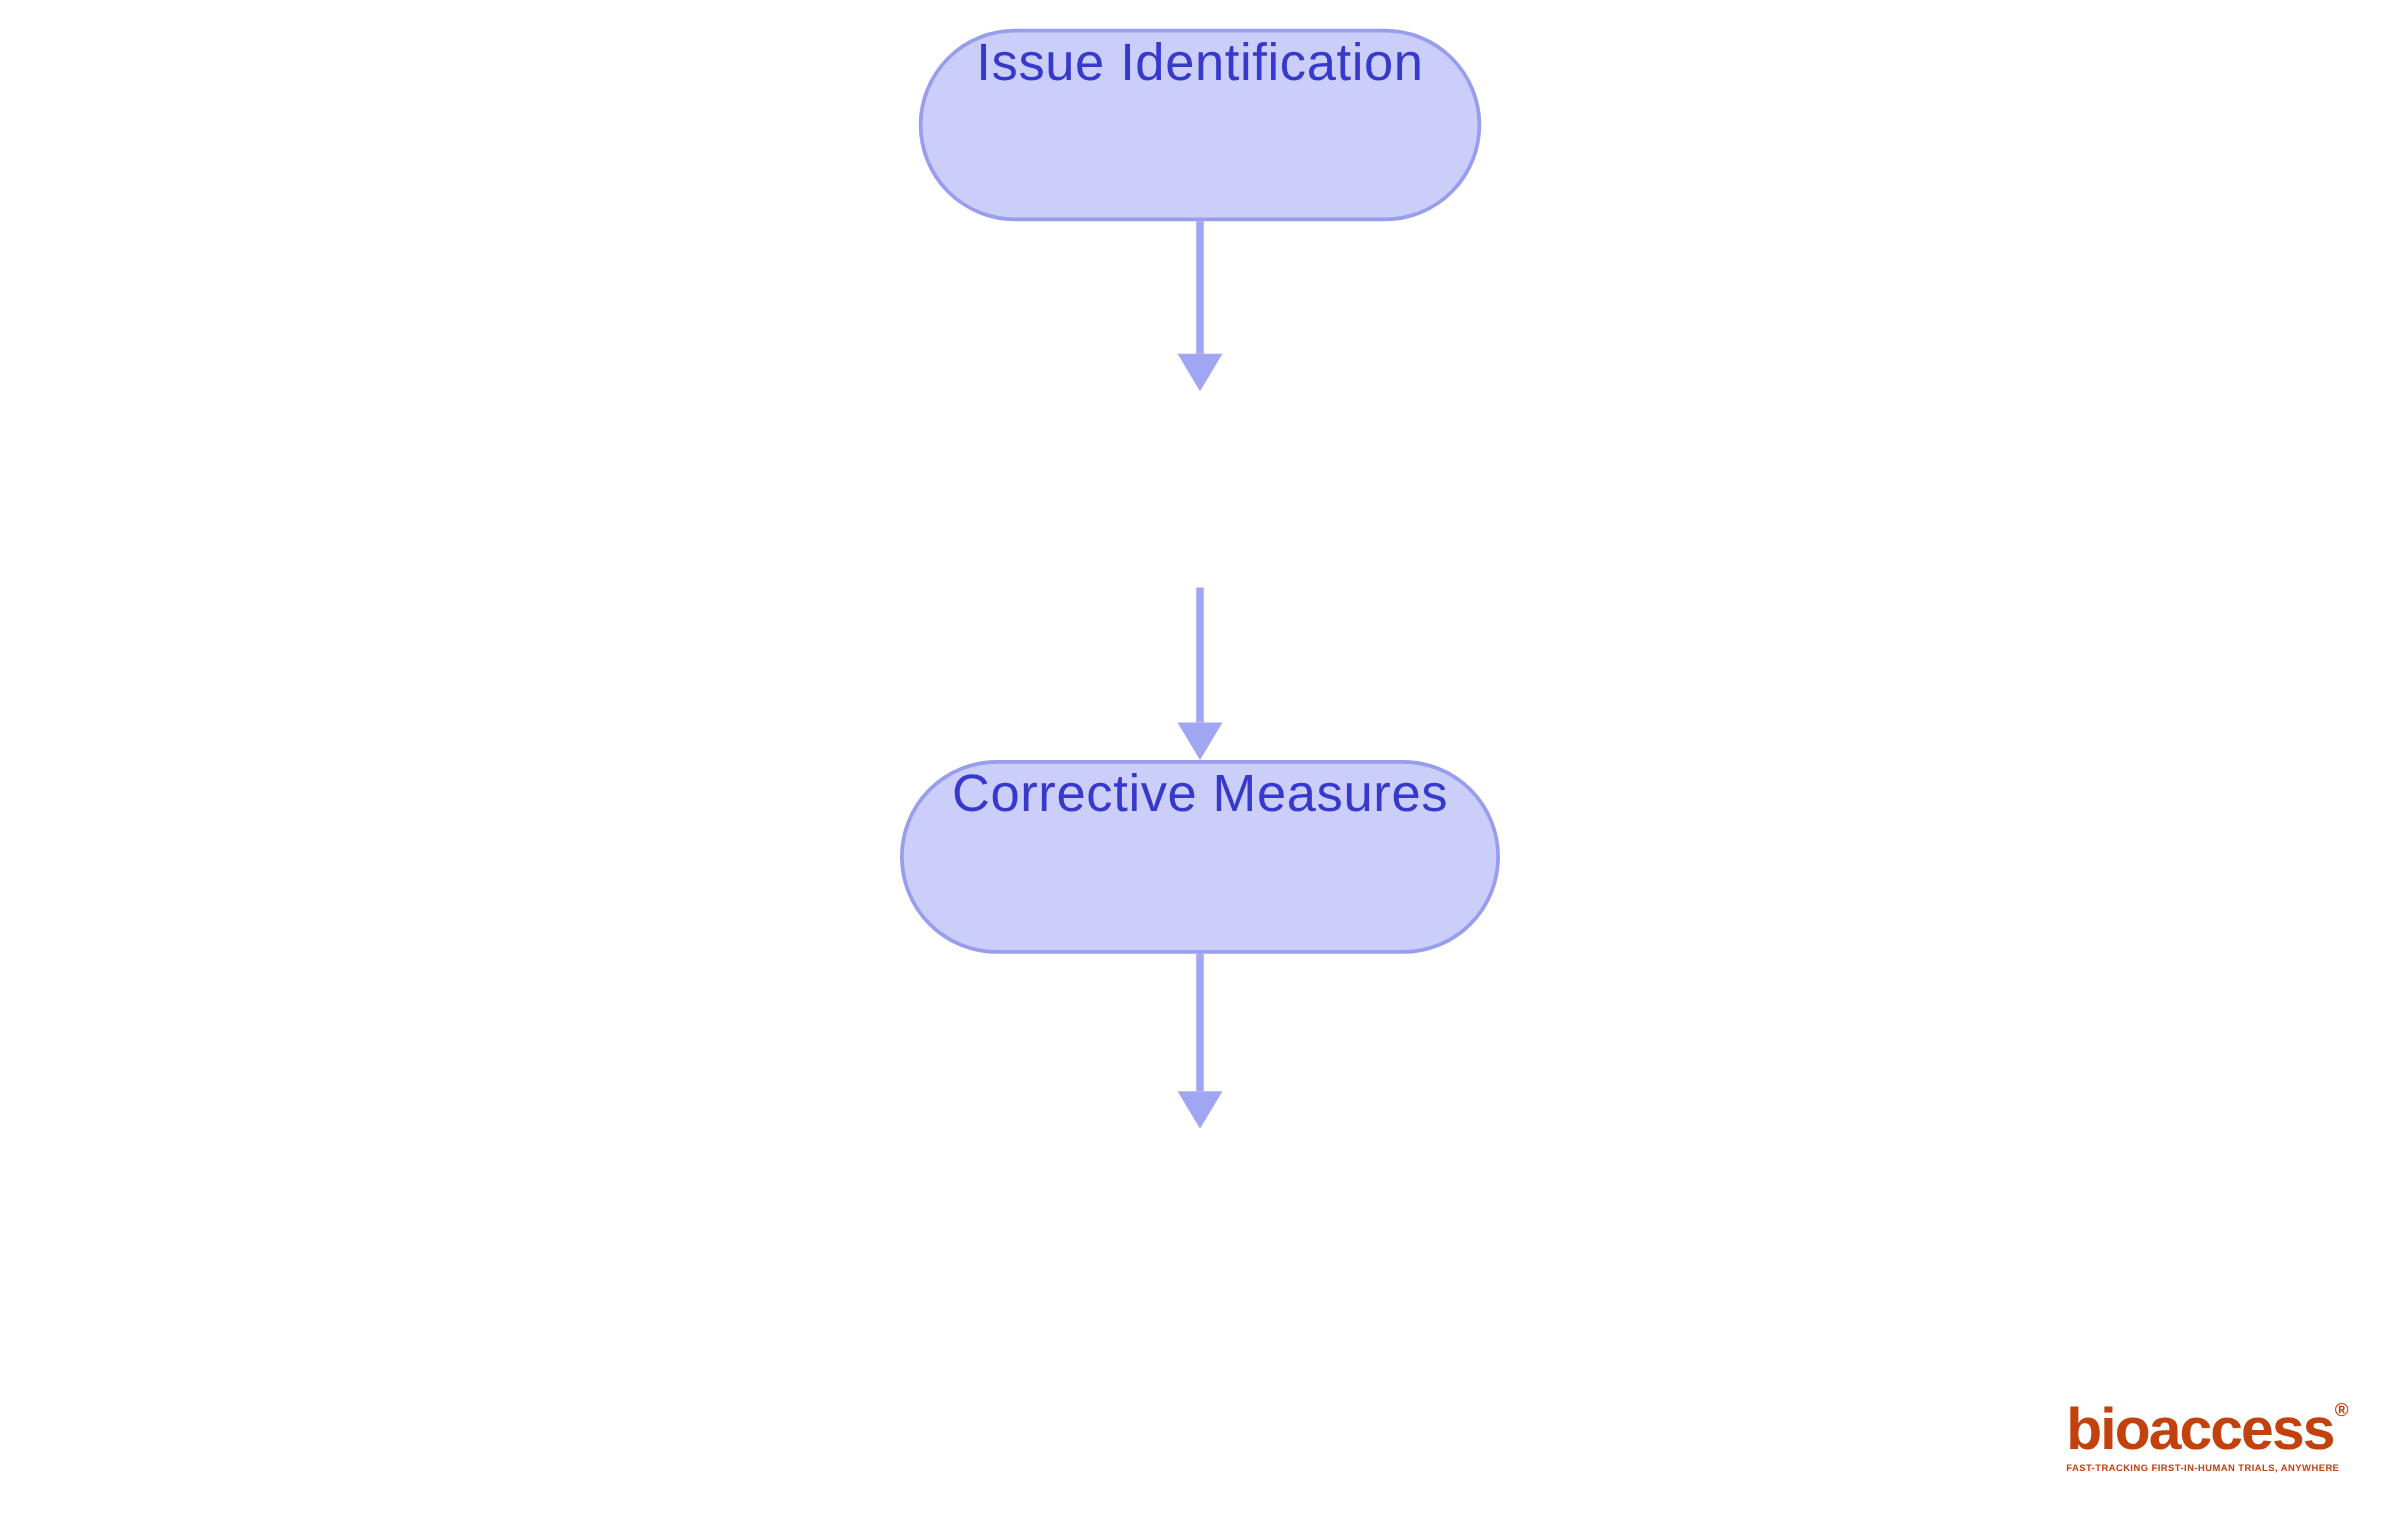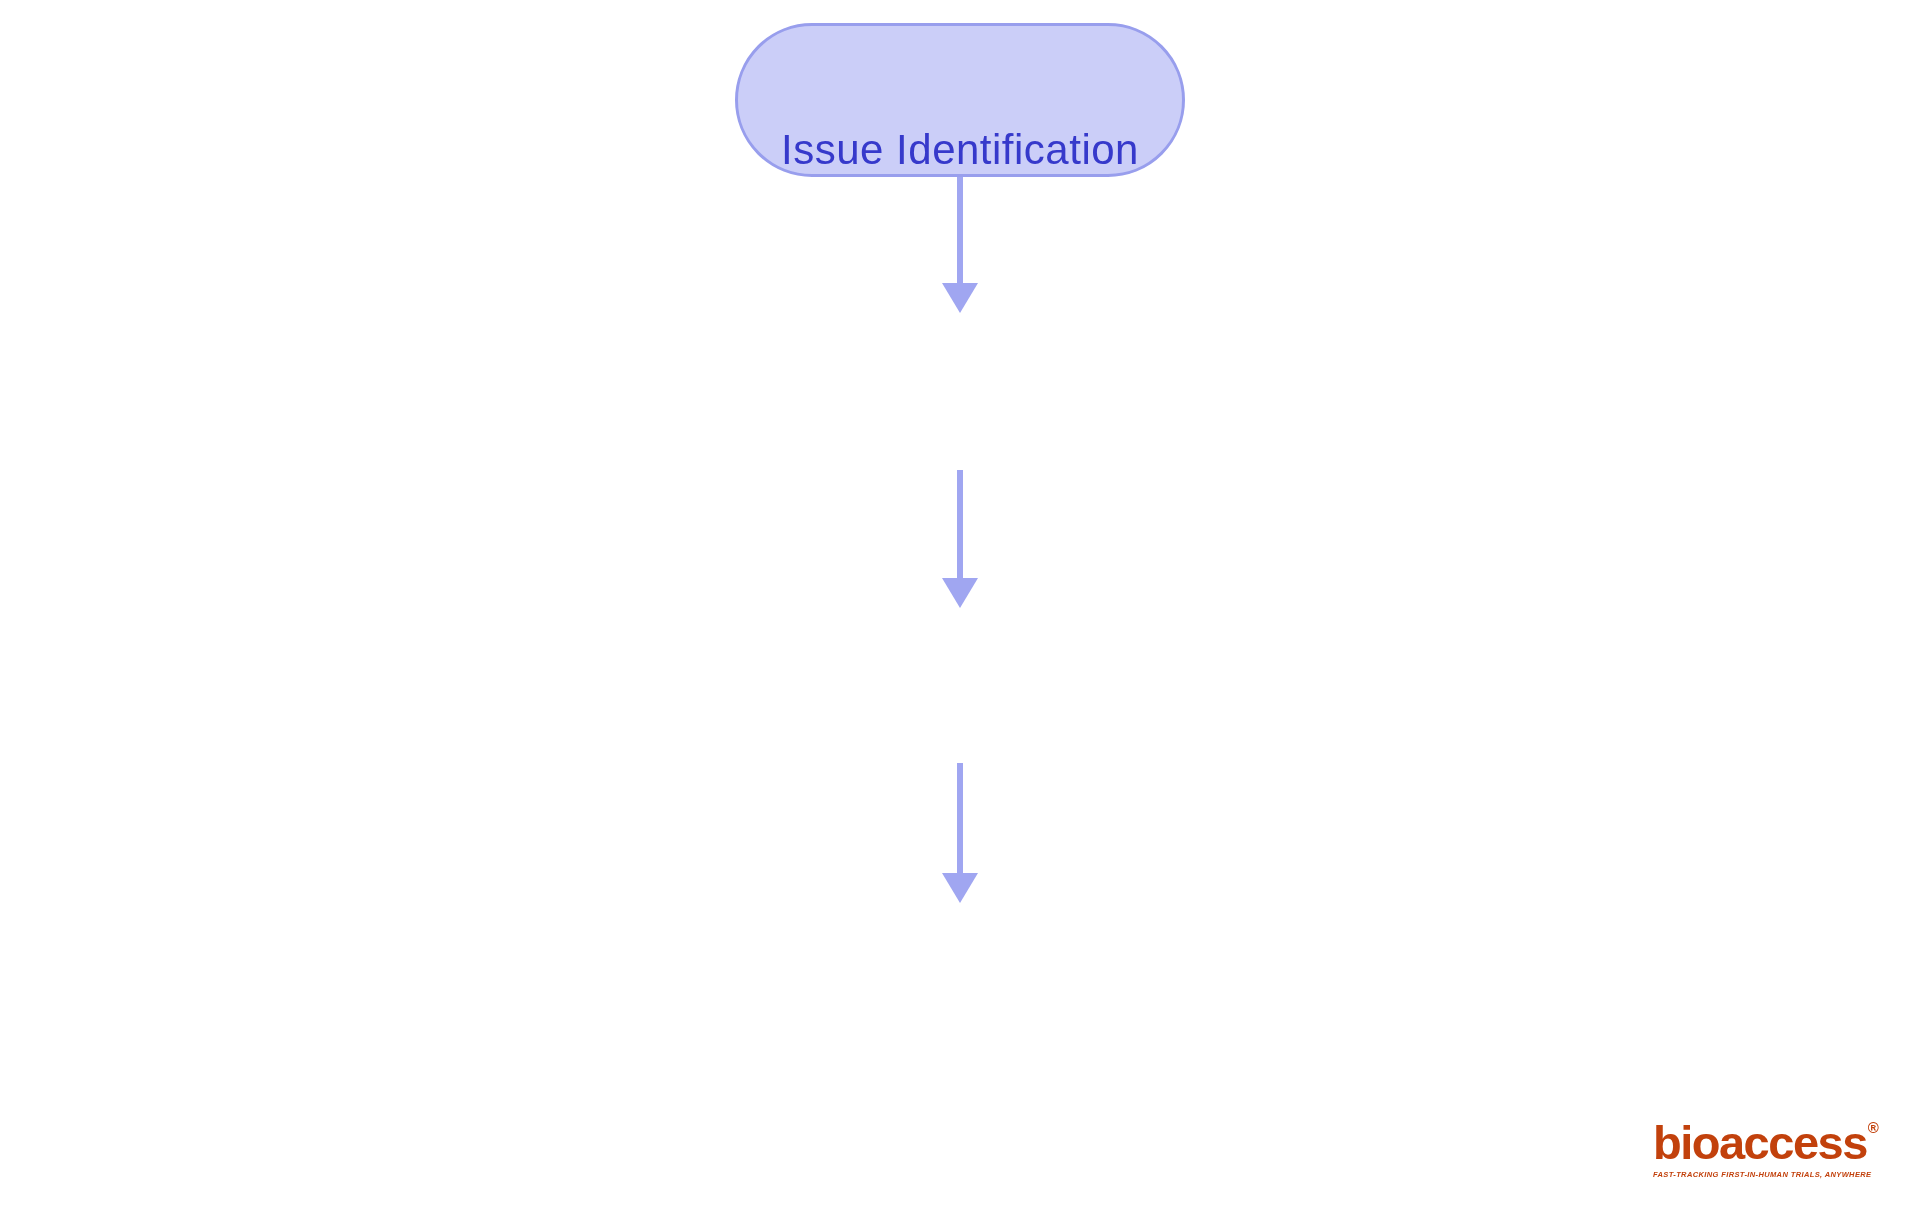--- a/index.html
+++ b/index.html
@@ -18,21 +18,21 @@
     background: #ffffff;
   }
   
   .node {
     position: absolute;
     box-sizing: border-box;
     background: #cbcef8;
     border: 3px solid #989eed;
     border-radius: 80px;
     display: flex;
-    align-items: flex-end;
+    align-items: flex-start;
     justify-content: center;
     color: #3639cb;
     font-size: 42px;
     font-weight: 400;
     letter-spacing: 0.5px;
     white-space: nowrap;
   }
   .node1 { left: 735px; top: 23px;  width: 450px; height: 154px; }
   .node2 { left: 725px; top: 313px; width: 470px; height: 157px; }
   .node3 { left: 720px; top: 608px; width: 480px; height: 155px; }
@@ -82,39 +82,41 @@
     vertical-align: 26px;
     letter-spacing: 0;
     margin-left: 1px;
   }
   .logo-tagline {
     margin-top: 3px;
     font-size: 7.5px;
     font-weight: 700;
     letter-spacing: 0.38px;
     white-space: nowrap;
-    font-style: italic;
   }
 </style>
 </head>
 <body>
 
 <div class="canvas">
 
   <div class="node node1">
     <span>Issue Identification</span>
   </div>
 
   <div class="arrow-line line1"></div>
   <div class="arrow-head head1"></div>
 
 
   <div class="arrow-line line2"></div>
   <div class="arrow-head head2"></div>
 
+  <div class="node node3">
+    <span>Corrective Measures</span>
+  </div>
 
   <div class="arrow-line line3"></div>
   <div class="arrow-head head3"></div>
 
 
   <div class="logo">
     <div class="logo-word"><span>bioaccess</span><span class="logo-reg">®</span></div>
     <div class="logo-tagline">FAST-TRACKING FIRST-IN-HUMAN TRIALS, ANYWHERE</div>
   </div>
 

